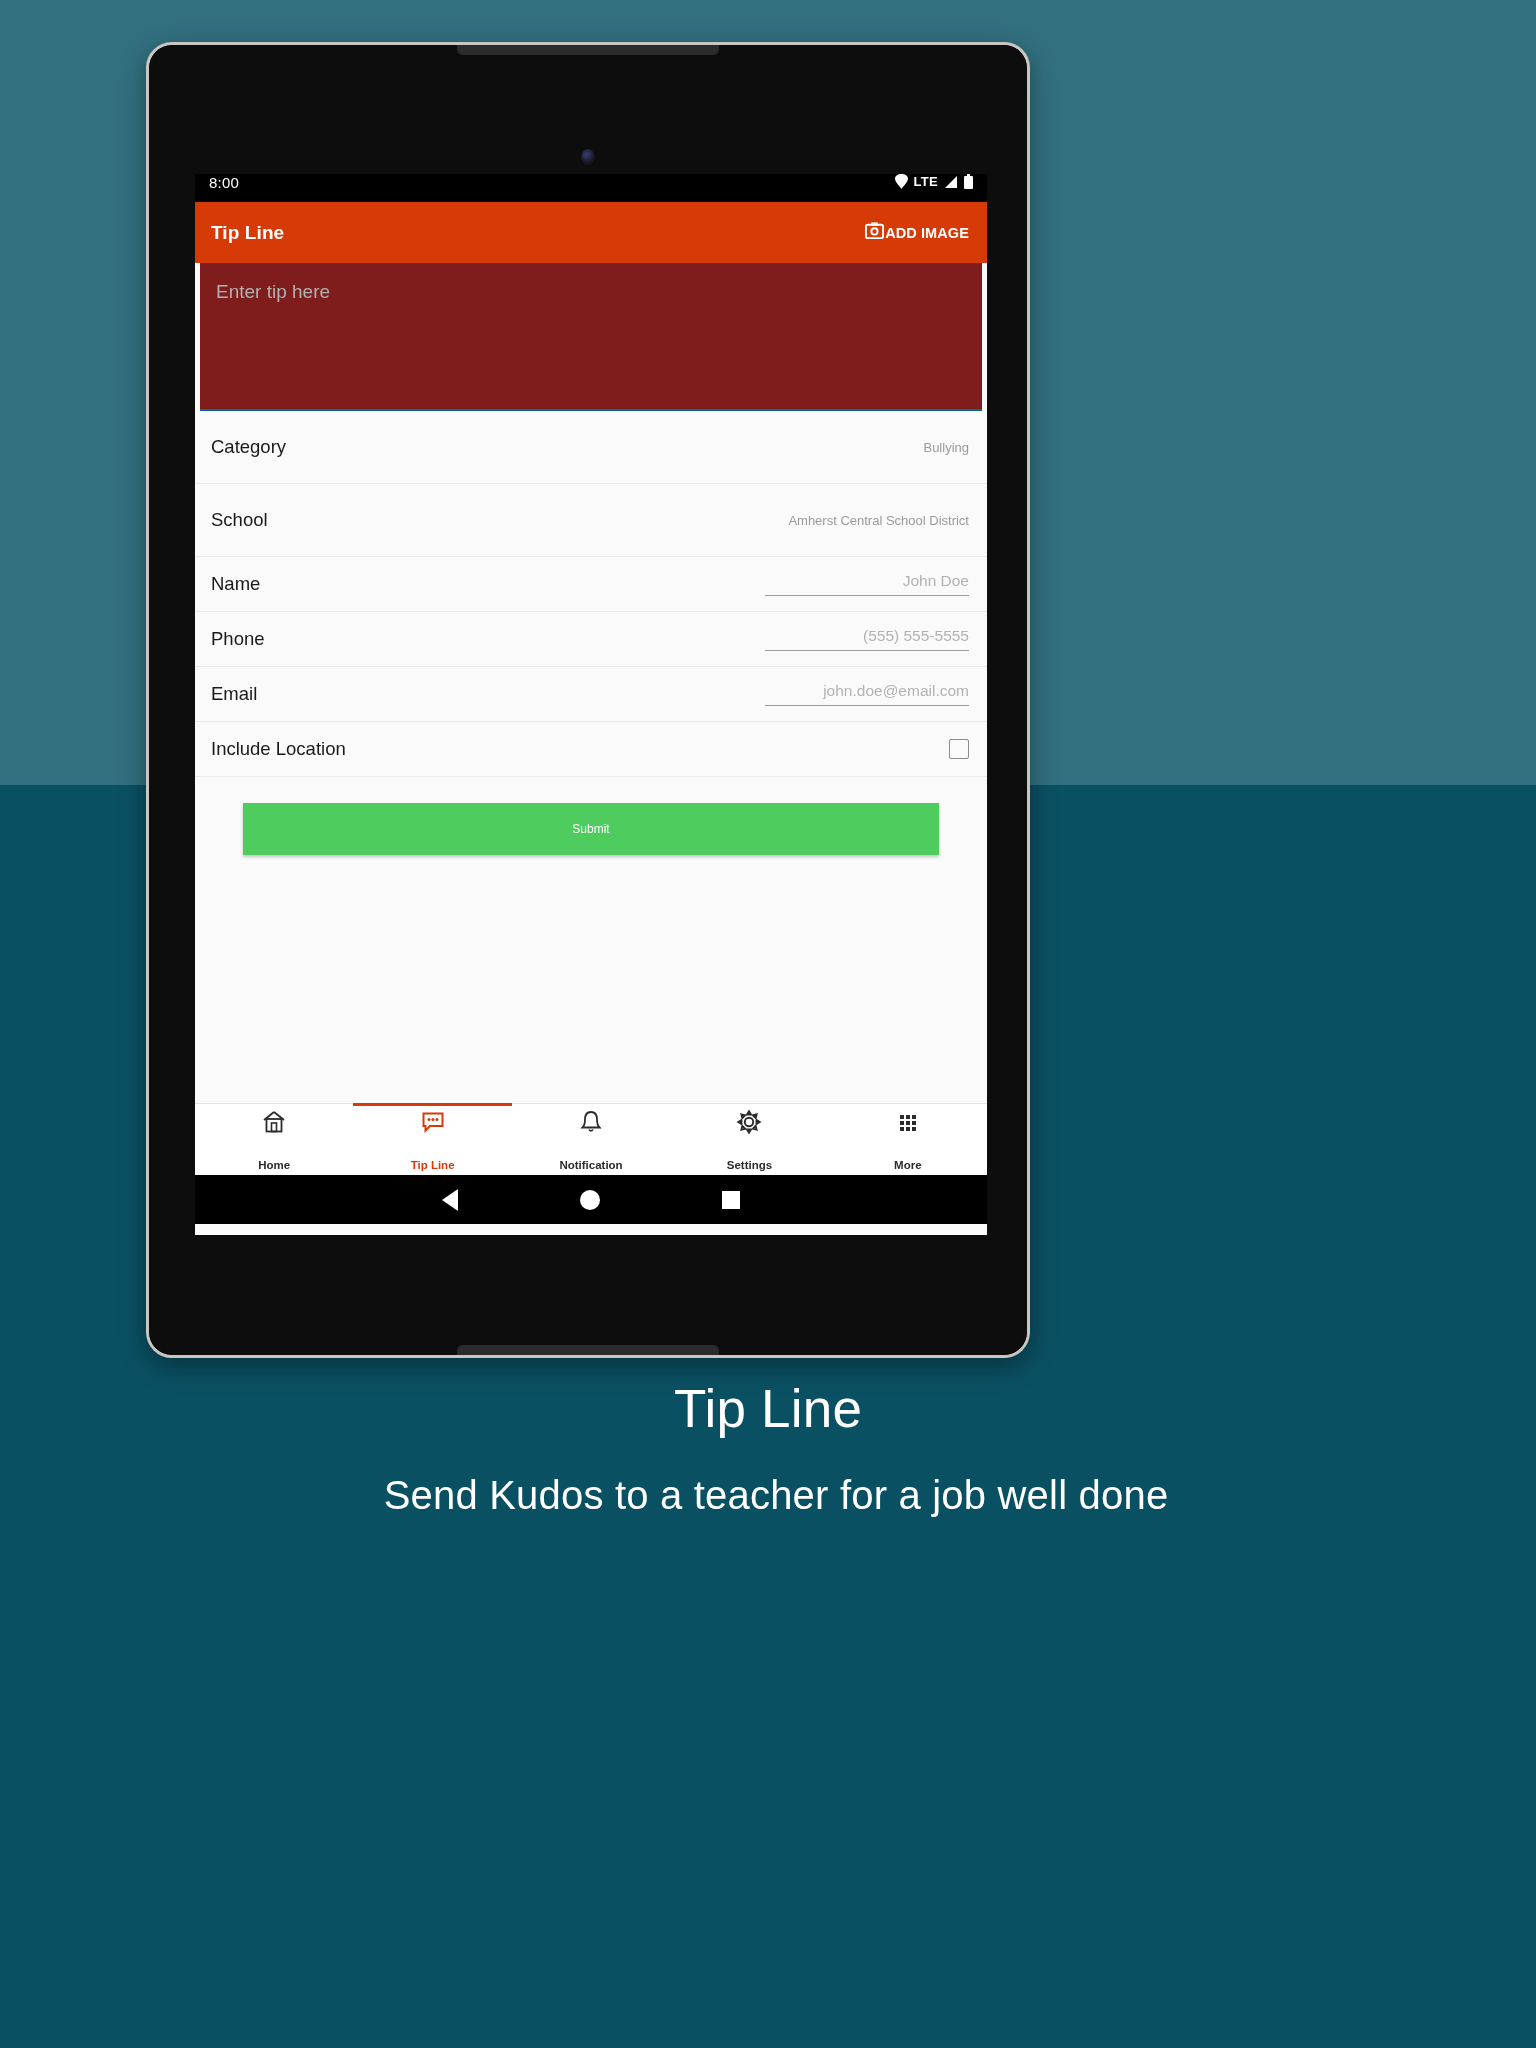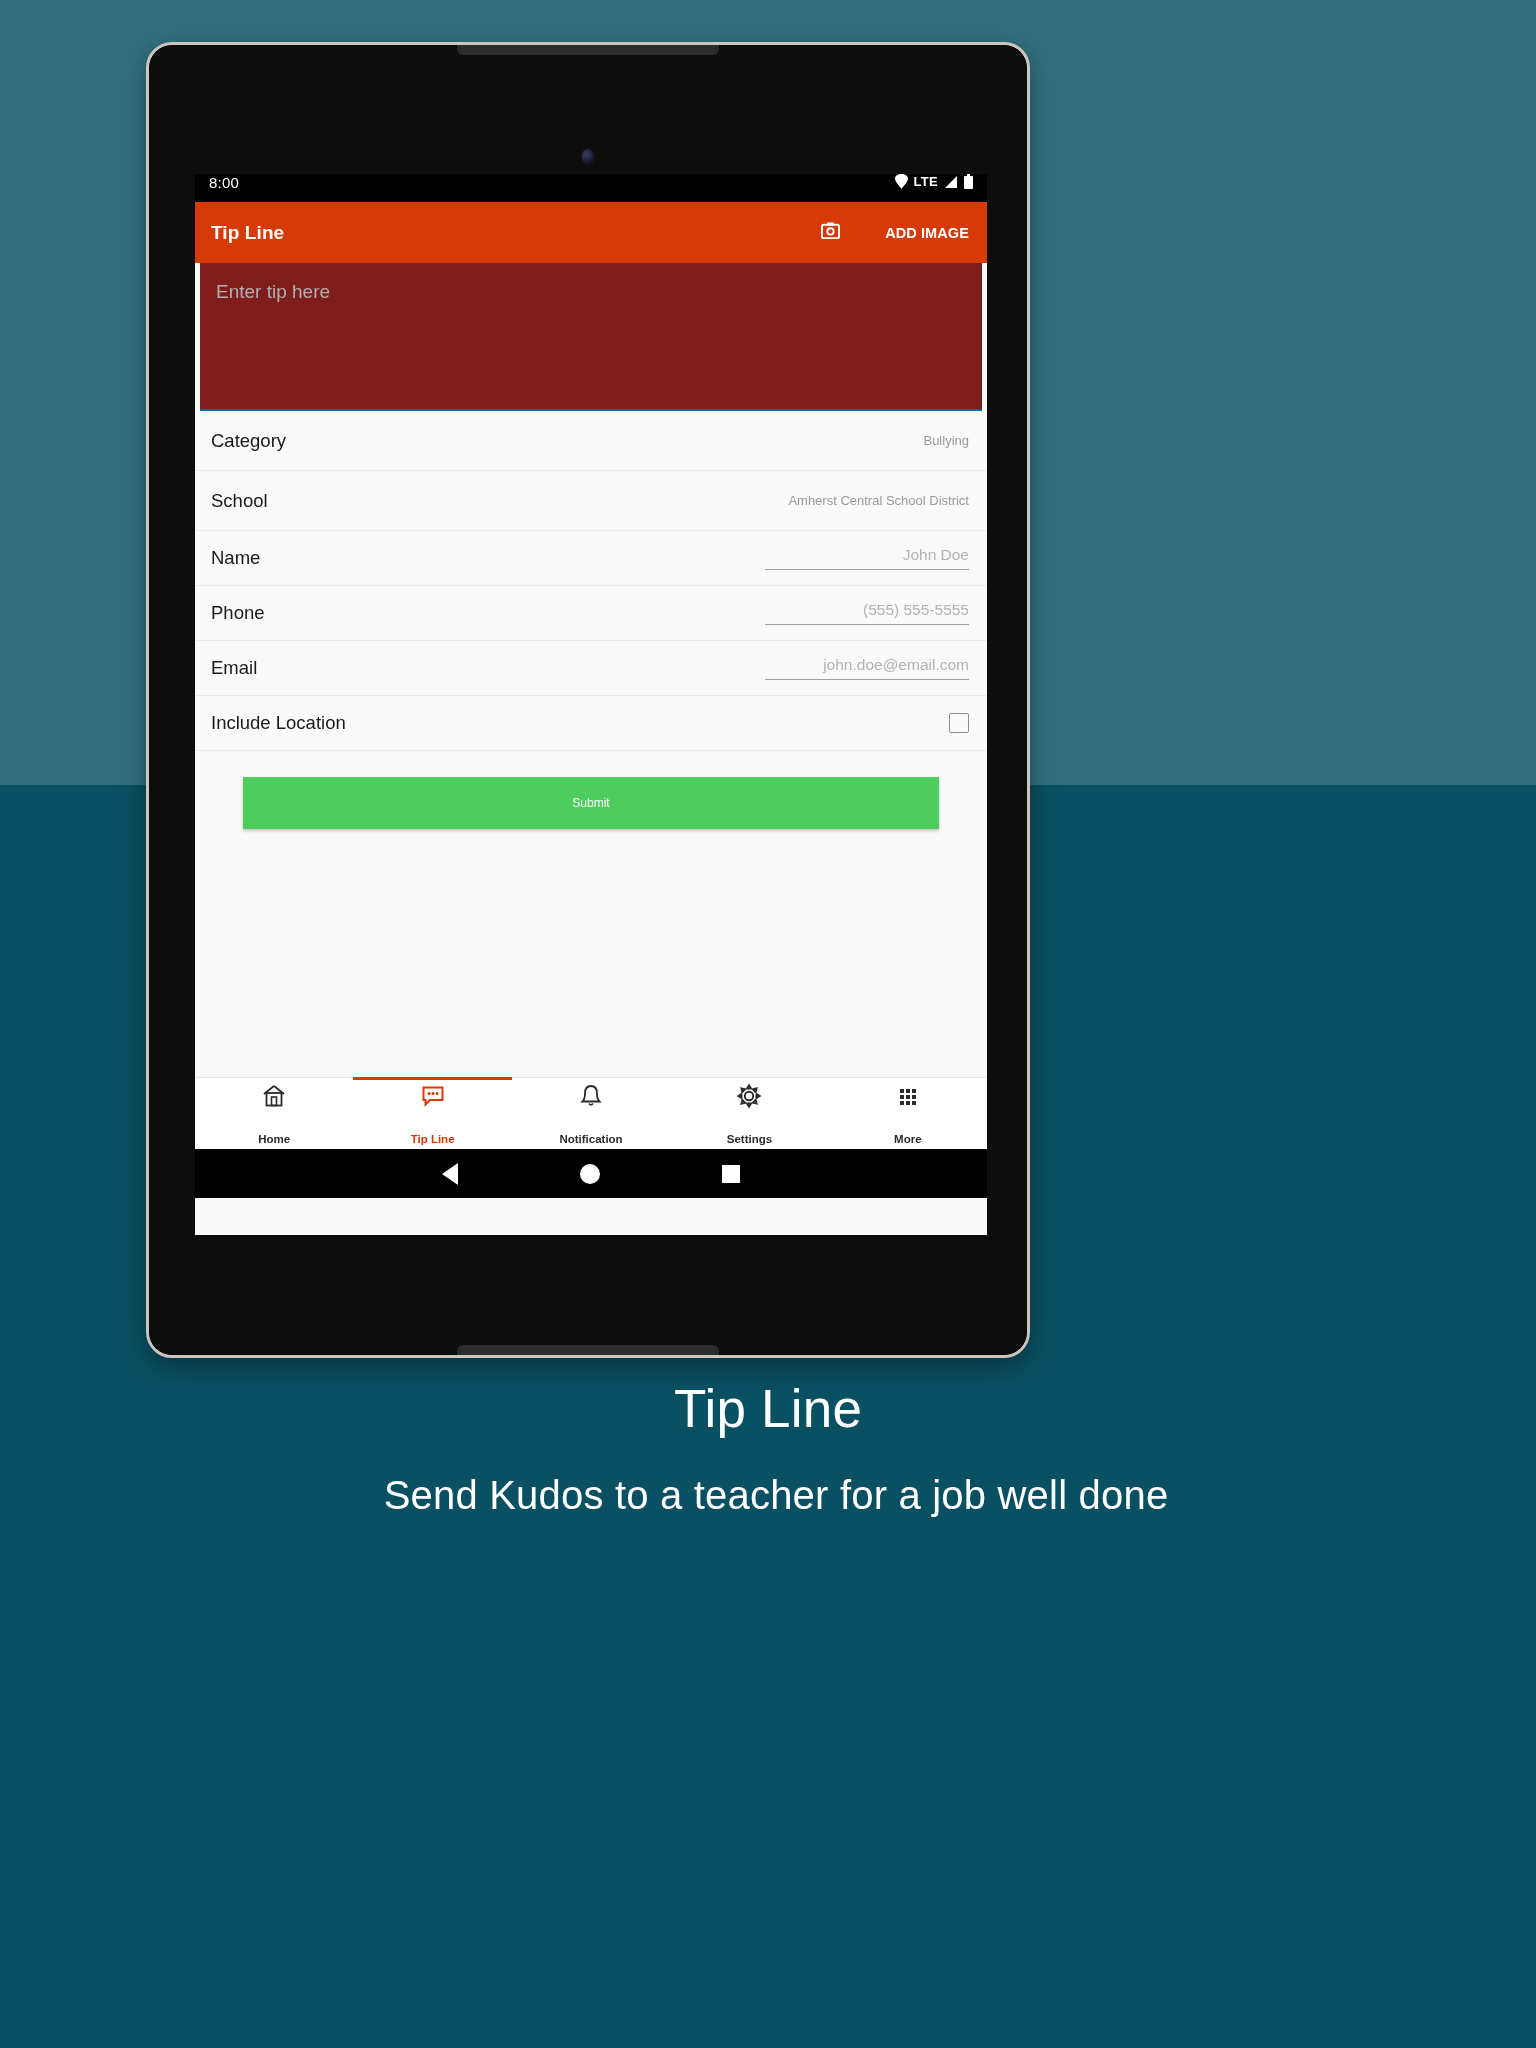--- a/index.html
+++ b/index.html
@@ -122,21 +122,20 @@
     display: flex;
     align-items: center;
     gap: 1px;
     cursor: pointer;
   }
   #add-image-label {
     color: #ffffff;
     font-size: 14.5px;
     font-weight: bold;
     letter-spacing: 0.1px;
-    padding-left: 44px;
   }
 
   
   #tip-area-wrap {
     height: 148px;
     background: #7f1d1d;
     padding: 18px 16px 0 16px;
     border-bottom: 2px solid #0369a1;
     margin: 0 5px;
   }
@@ -147,21 +146,21 @@
 
   
   .row {
     display: flex;
     align-items: center;
     justify-content: space-between;
     padding: 0 18px 0 16px;
     border-bottom: 1px solid #eaeaea;
     background: #fafafa;
   }
-  .row-tall { height: 60px; }
+  .row-tall { height: 73px; }
   .row-field { height: 55px; }
   .row-label {
     font-size: 18.5px;
     color: #1a1a1a;
   }
   .row-value {
     font-size: 13px;
     color: #9a9a9a;
     text-align: right;
   }

